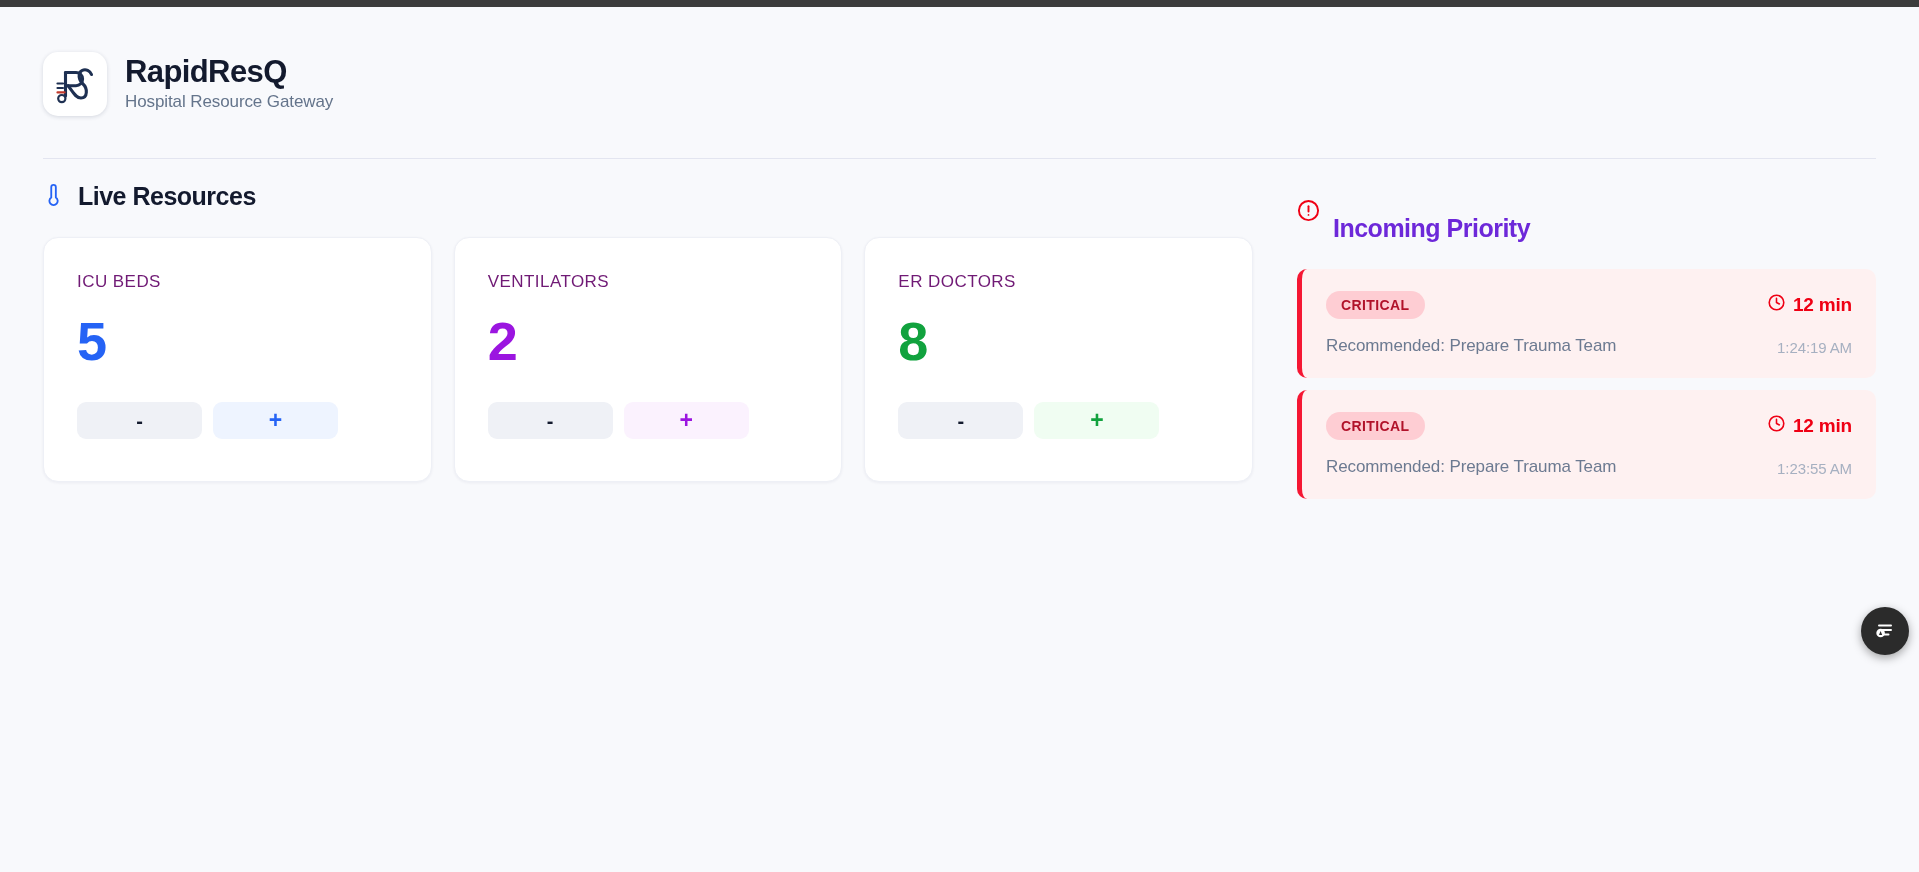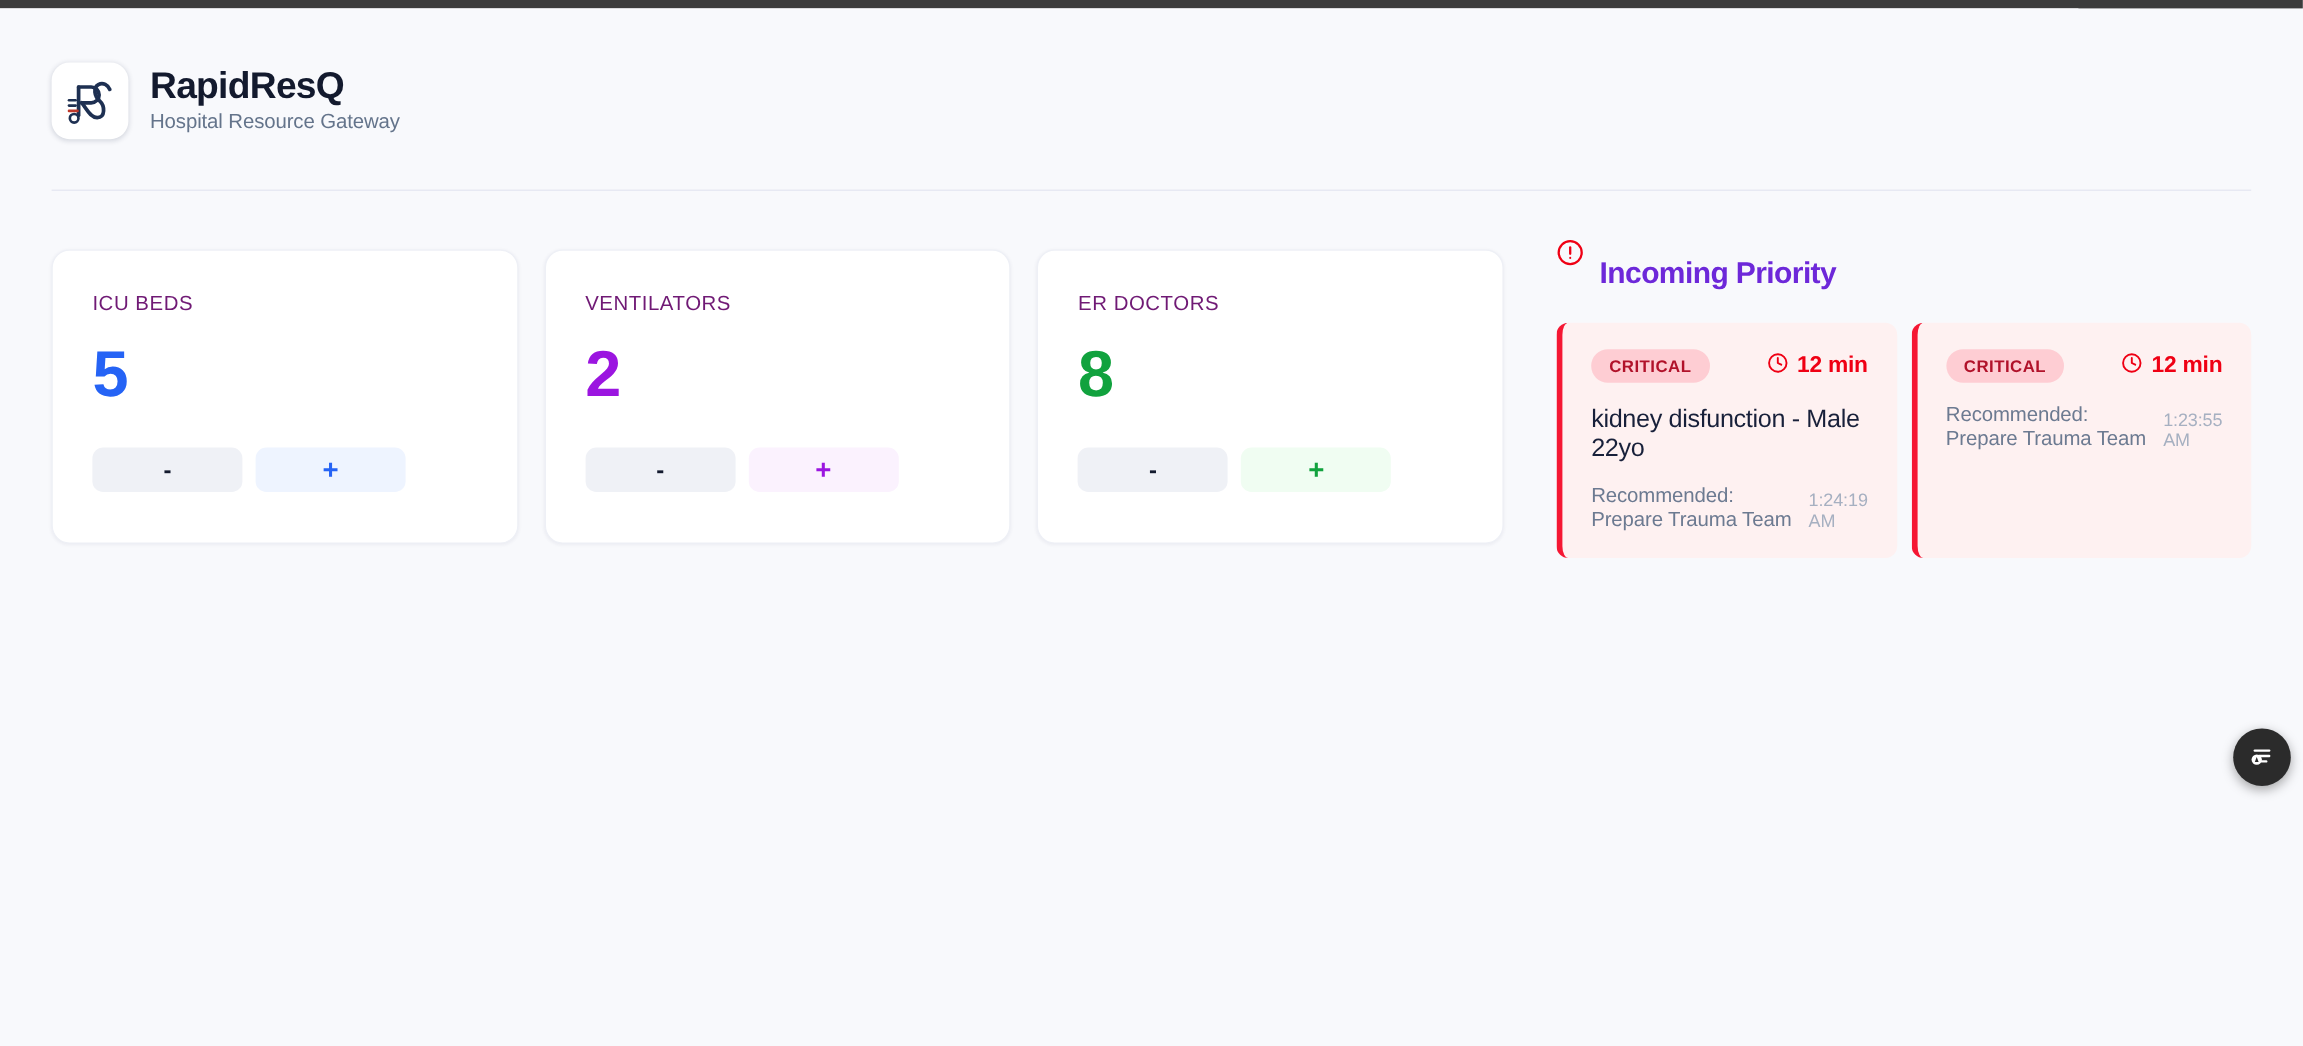--- a/index.html
+++ b/index.html
@@ -215,21 +215,21 @@
     left: 1297px;
     top: 20px;
     width: 579px;
   }
 
   .priority .section-title { color: #6d28d9; margin-top: 32px; }
 
   .alert-list {
     margin-top: 26px;
     display: flex;
-    flex-direction: row;
+    flex-direction: column;
     gap: 12px;
   }
 
   .alert-card {
     position: relative;
     background: #fef1f1;
     border-radius: 10px;
     border-left: 5px solid #f51733;
     padding: 22px 24px 22px 24px;
     overflow: hidden;
@@ -335,20 +335,28 @@
       </div>
     </div>
 
 
     <div class="header-divider"></div>
   </div>
 
   <div class="main">
 
     <div class="resources">
+      <div class="section-head">
+        <span>
+          <svg width="22" height="22" viewBox="0 0 24 24" fill="none" stroke="#2563f5" stroke-width="2" stroke-linecap="round" stroke-linejoin="round">
+            <path d="M14 14.76V3.5a2.5 2.5 0 0 0-5 0v11.26a4.5 4.5 0 1 0 5 0z"></path>
+          </svg>
+        </span>
+        <span class="section-title">Live Resources</span>
+      </div>
 
       <div class="cards-row">
 
         <div class="res-card">
           <div class="res-label">ICU BEDS</div>
           <div class="res-value" style="color:#2563f5">5</div>
           <div class="res-buttons">
             <button class="res-btn btn-minus">
               <span class="btn-minus-glyph">-</span>
             </button>
@@ -407,21 +415,20 @@
             <span class="eta">
               <span>
                 <svg width="19" height="19" viewBox="0 0 24 24" fill="none" stroke="#ef0014" stroke-width="2" stroke-linecap="round" stroke-linejoin="round">
                   <circle cx="12" cy="12" r="9.2"></circle>
                   <polyline points="12 6.8 12 12 15.6 13.8"></polyline>
                 </svg>
               </span>
               <span>12 min</span>
             </span>
           </div>
-          <div class="alert-title">kidney disfunction - Male 22yo</div>
           <div class="alert-bottom">
             <span class="alert-rec">Recommended: Prepare Trauma Team</span>
             <span class="alert-time">1:24:19 AM</span>
           </div>
         </div>
 
         <div class="alert-card">
           <div class="alert-top">
             <span class="sev-pill">CRITICAL</span>
             <span class="eta">

